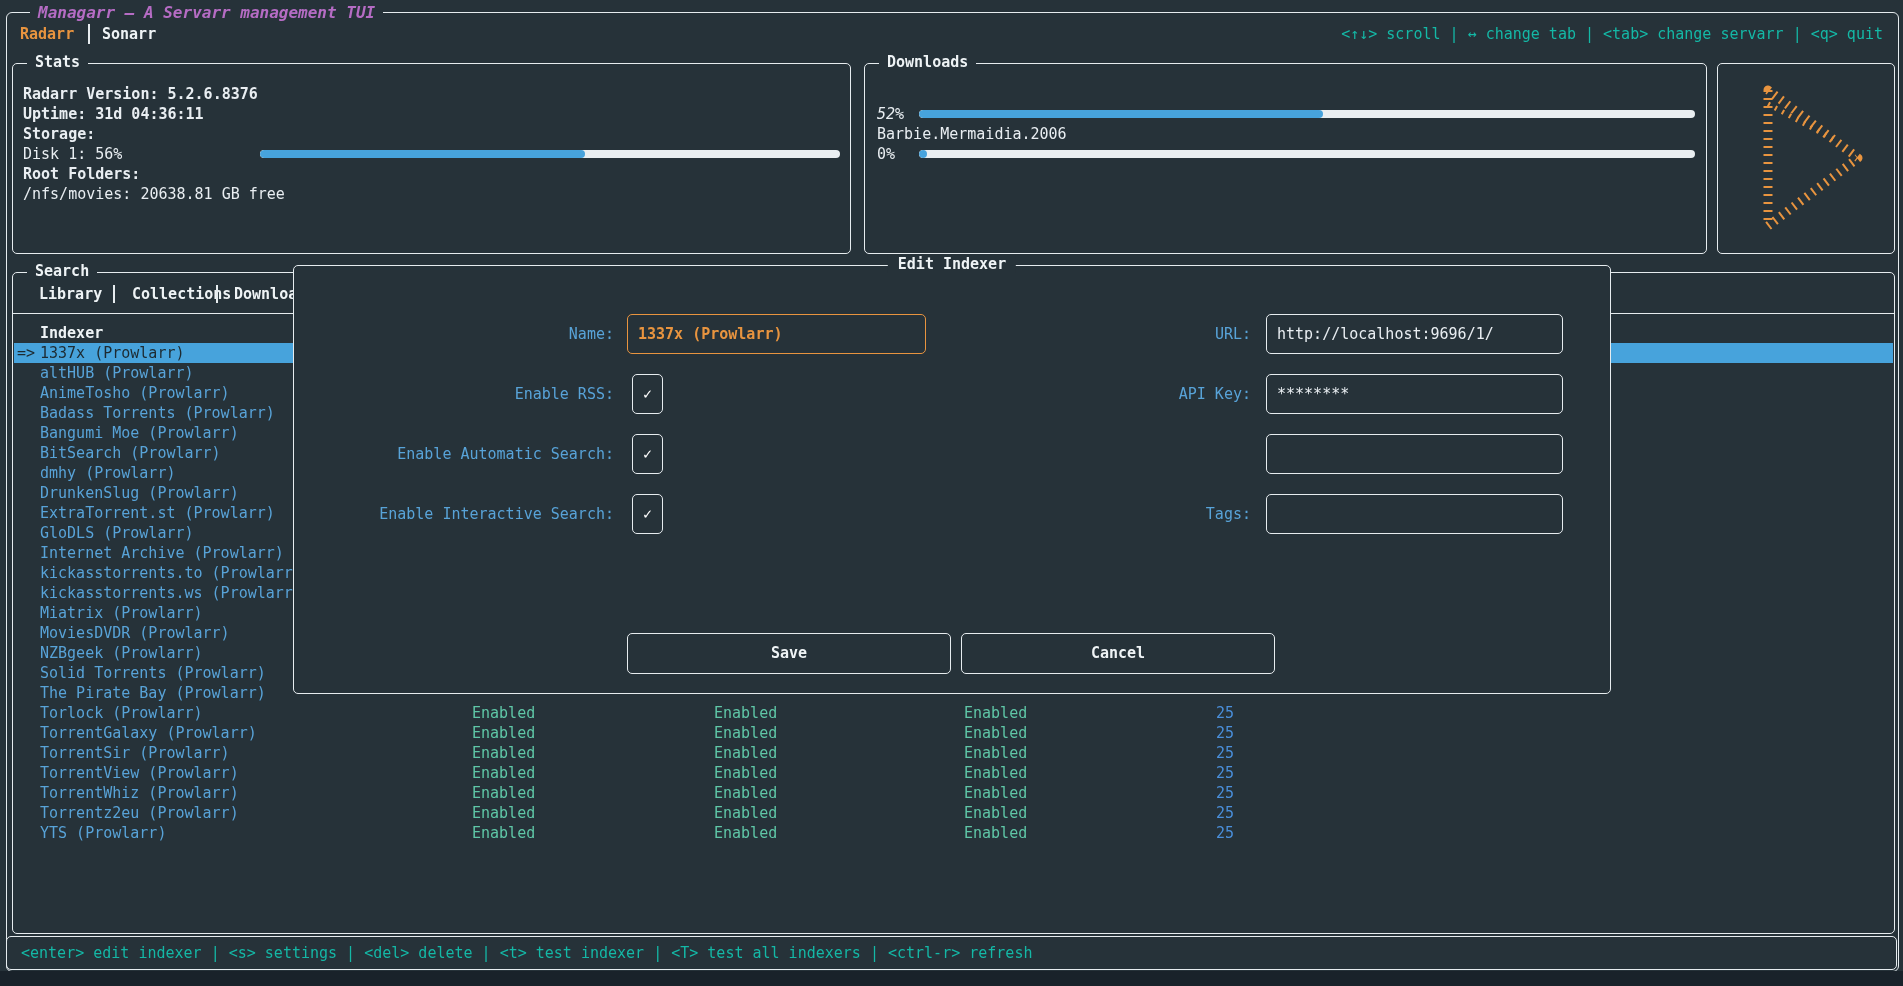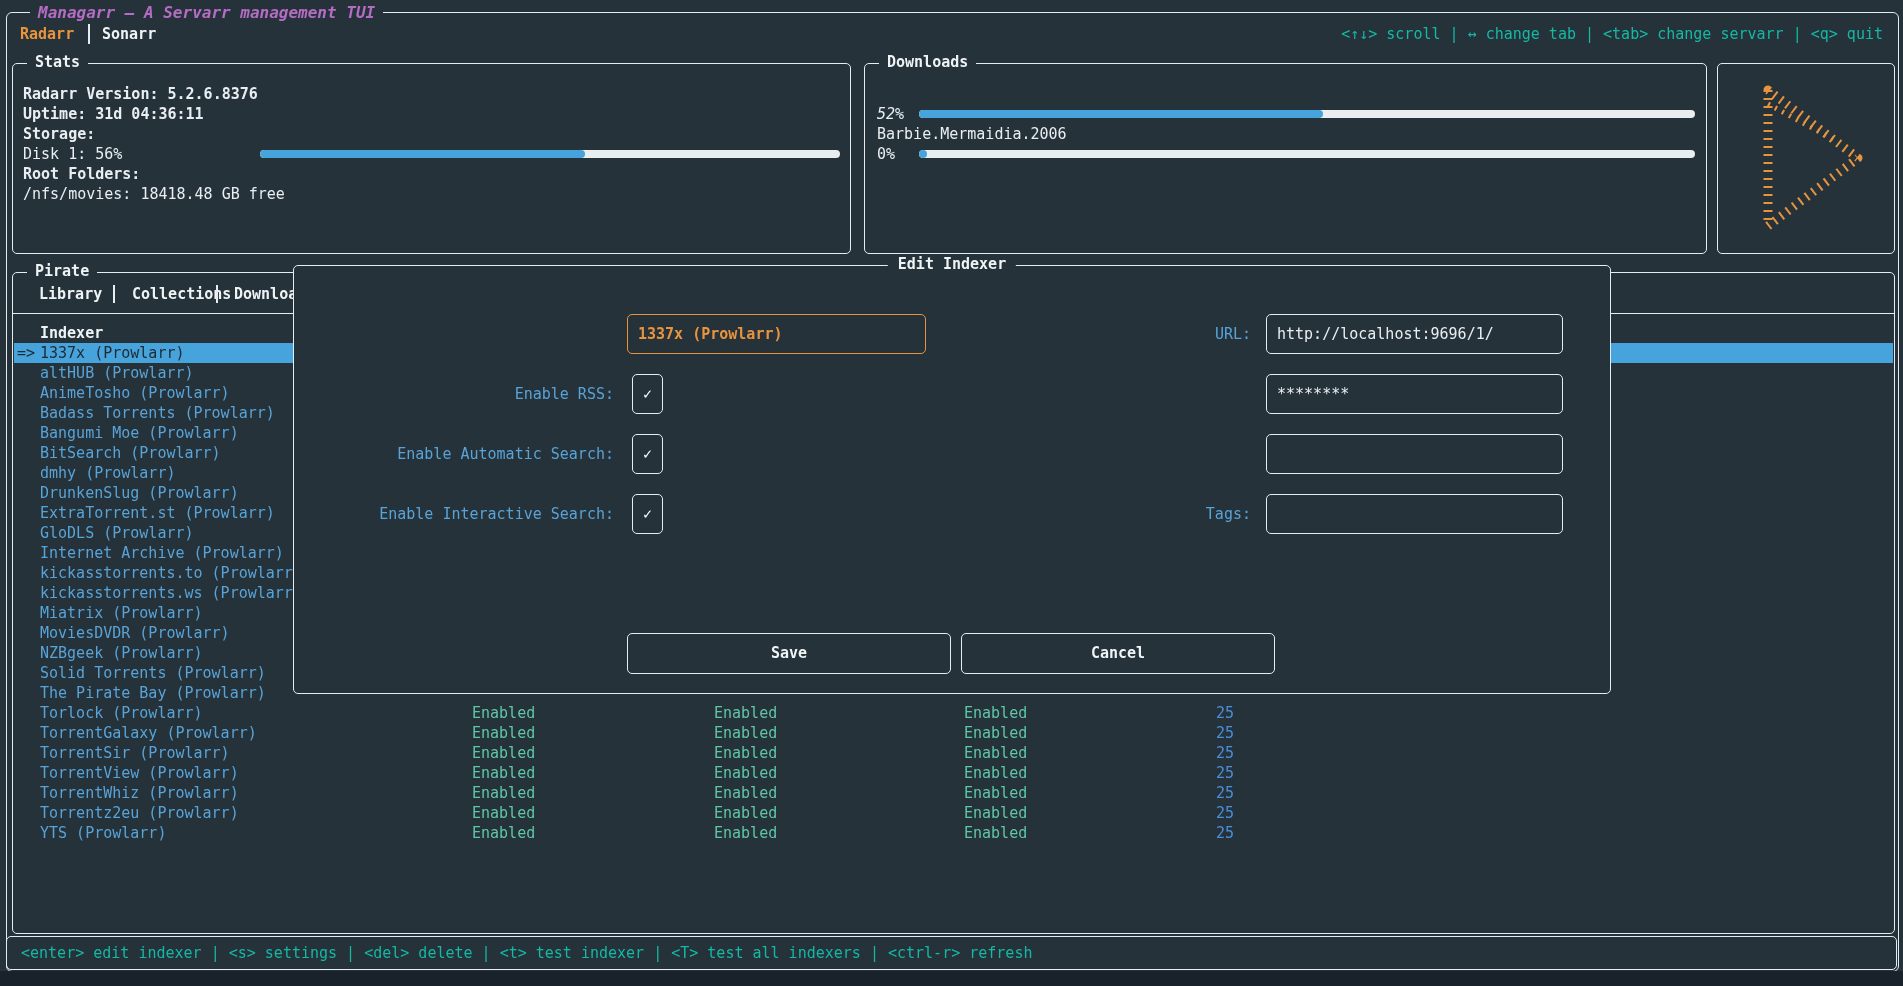--- a/index.html
+++ b/index.html
@@ -58,21 +58,21 @@
 <div class="panel" style="left:12px;top:63px;width:837px;height:189px;">
   <div class="ptitle">Stats</div>
   <div class="line bold" style="top:20px;">Radarr Version:  5.2.6.8376</div>
   <div class="line bold" style="top:40px;">Uptime: 31d 04:36:11</div>
   <div class="line bold" style="top:60px;">Storage:</div>
   <div class="line" style="top:80px;">Disk 1: 56%</div>
   <div class="bar" style="left:247px;top:86px;width:580px;">
       <i style="width: 56%;"></i>
     </div>
   <div class="line bold" style="top:100px;">Root Folders:</div>
-  <div class="line" style="top:120px;">/nfs/movies: 18418.48 GB free</div>
+  <div class="line" style="top:120px;">/nfs/movies: 20638.81 GB free</div>
 </div>
 
 <div class="panel" style="left:864px;top:63px;width:841px;height:189px;">
   <div class="ptitle">Downloads</div>
   <div class="line" style="left:12px;top:40px;font-style:italic;">52%</div>
   <div class="bar" style="left:54px;top:46px;width:776px;">
       <i style="width: 52%;"></i>
     </div>
   <div class="line" style="left:12px;top:60px;">Barbie.Mermaidia.2006</div>
   <div class="line" style="left:12px;top:80px;">0%</div>
@@ -82,21 +82,21 @@
 </div>
 
 <div class="panel" style="left:1717px;top:63px;width:176px;height:189px;">
   <svg width="176" height="189" viewBox="0 0 176 189" style="position:absolute;left:0;top:0;">
     <polygon points="50,26 50,162 140,94" fill="none" stroke="#e8943f" stroke-width="9" stroke-dasharray="2 6" stroke-linejoin="round"></polygon>
     <line x1="50" y1="40" x2="120" y2="78" stroke="#e8943f" stroke-width="5" stroke-dasharray="2 6"></line>
   </svg>
 </div>
 
 <div class="panel" style="left:12px;top:272px;width:1881px;height:660px;">
-  <div class="ptitle">Pirate</div>
+  <div class="ptitle">Search</div>
   <div class="mtab" style="left:26px;">Library</div>
   <div class="vsep" style="left:100px;"></div>
   <div class="mtab" style="left:119px;">Collections</div>
   <div class="vsep" style="left:203px;"></div>
   <div class="mtab" style="left:221px;">Downloads</div>
   <div class="hline" style="top:40px;"></div>
   <div class="abs bold" style="left:27px;top:50px;height:20px;line-height:20px;color:#eef3f5;">Indexer</div>
   <div>
       <div class="irow sel" style="top: 70px;">
         <span class="pfx">=&gt;</span>
@@ -201,28 +201,30 @@
         <span class="icol c1">Enabled</span>
         <span class="icol c2">Enabled</span>
         <span class="icol c3">25</span>
       </div>
     </div>
 </div>
 
 <div class="modal">
   <div class="mtitle">Edit Indexer</div>
 
+  <div class="flabel" style="left:0;width:320px;top:48px;">Name:</div>
   <div class="finput orange" style="left:333px;top:48px;width:299px;">1337x (Prowlarr)</div>
 
   <div class="flabel" style="left:600px;width:357px;top:48px;">URL:</div>
   <div class="finput" style="left:972px;top:48px;width:297px;">http://localhost:9696/1/</div>
 
   <div class="flabel" style="left:0;width:320px;top:108px;">Enable RSS:</div>
   <div class="checkbox" style="left:338px;top:108px;">✓</div>
 
+  <div class="flabel" style="left:600px;width:357px;top:108px;">API Key:</div>
   <div class="finput" style="left:972px;top:108px;width:297px;">********</div>
 
   <div class="flabel" style="left:0;width:320px;top:168px;">Enable Automatic Search:</div>
   <div class="checkbox" style="left:338px;top:168px;">✓</div>
 
   <div class="finput" style="left:972px;top:168px;width:297px;"></div>
 
   <div class="flabel" style="left:0;width:320px;top:228px;">Enable Interactive Search:</div>
   <div class="checkbox" style="left:338px;top:228px;">✓</div>
 

